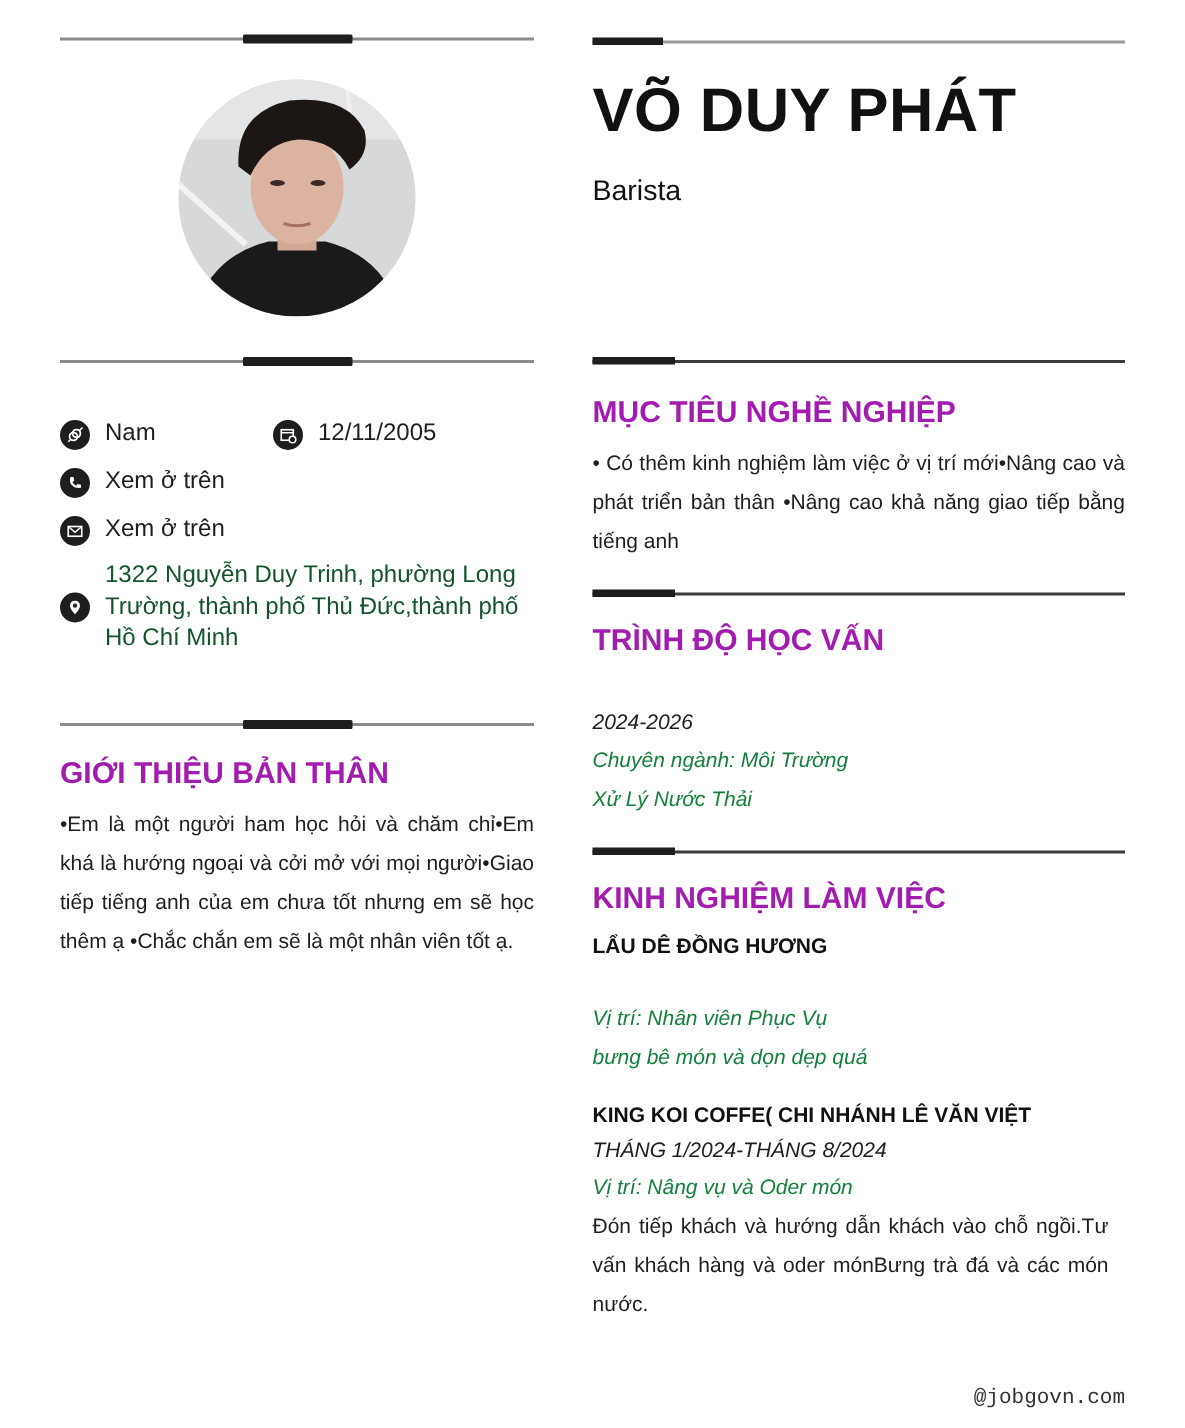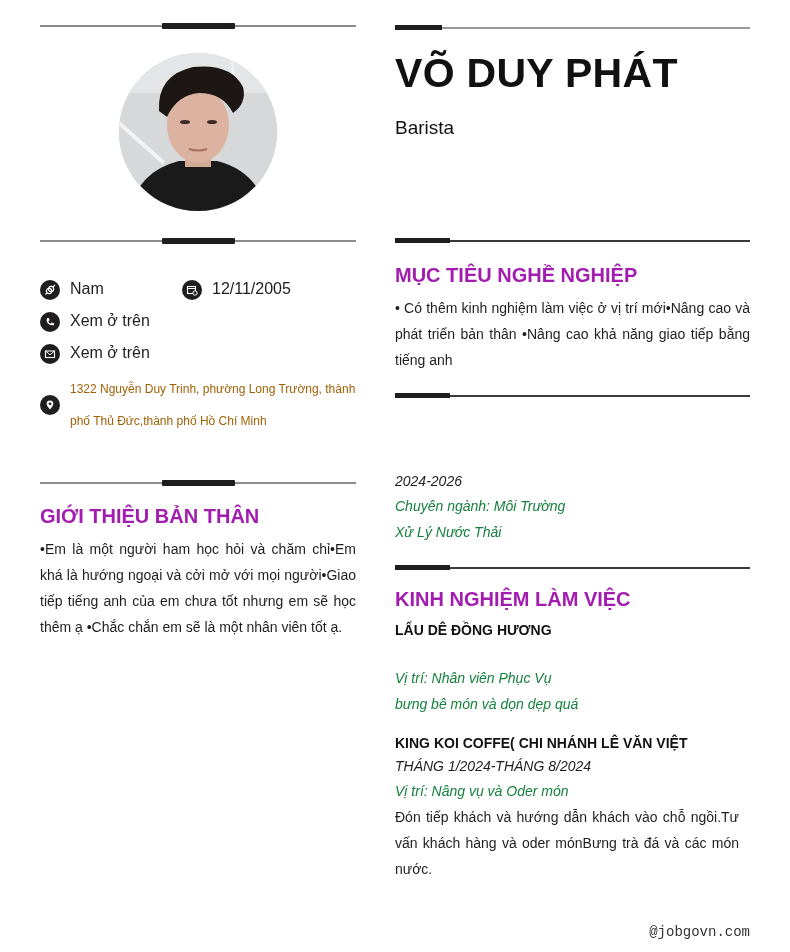--- a/index.html
+++ b/index.html
@@ -25,21 +25,21 @@
 
   
   .name { position: absolute; left: 395px; top: 50px; font-size: 41px; font-weight: 700; color: #111; letter-spacing: 0.3px; white-space: nowrap; }
   .job-title { position: absolute; left: 395px; top: 117px; font-size: 19px; font-weight: 500; color: #111; }
 
   
   .contact { position: absolute; display: flex; align-items: flex-start; font-size: 16px; color: #1f1d1e; }
   .icon-circle { width: 20px; height: 20px; border-radius: 50%; background: #1f1d1e; display: inline-flex; align-items: center; justify-content: center; margin-right: 10px; flex-shrink: 0; }
   .icon-circle svg { width: 12px; height: 12px; }
   .address { position: absolute; left: 40px; top: 373px; width: 316px; display: flex; align-items: center; }
-  .address .text { font-size: 12px; line-height: 32px; color: #a16207; }
+  .address .text { font-size: 16px; line-height: 21px; color: #14532d; }
 
   
   .h-section { position: absolute; font-size: 20px; font-weight: 700; color: #a21caf; white-space: nowrap; }
   .para { position: absolute; font-size: 14px; line-height: 26px; color: #1f1d1e; text-align: justify; }
 
   .sub-bold { position: absolute; font-size: 14px; font-weight: 700; color: #111; white-space: nowrap; }
   .sub-italic { position: absolute; font-size: 14px; font-style: italic; color: #1f1d1e; white-space: nowrap; }
   .line { position: absolute; font-size: 14px; color: #15803d; white-space: nowrap; font-style: italic; }
 
   .footer { position: absolute; right: 40px; top: 924px; font-family: "Liberation Mono", "DejaVu Sans Mono", monospace; font-size: 14px; color: #333; }
@@ -153,20 +153,21 @@
     <div class="thin"></div>
       <div class="thick"></div>
   </div>
   <div class="h-section" style="left:395px; top:264px;">MỤC TIÊU NGHỀ NGHIỆP</div>
   <div class="para" style="left:395px; top:295px; width:355px;">• Có thêm kinh nghiệm làm việc ở vị trí mới•Nâng cao và phát triển bản thân •Nâng cao khả năng giao tiếp bằng tiếng anh</div>
 
   <div class="divider-left" style="top:393px;">
     <div class="thin"></div>
       <div class="thick"></div>
   </div>
+  <div class="h-section" style="left:395px; top:416px;">TRÌNH ĐỘ HỌC VẤN</div>
   <div class="sub-italic" style="left:395px; top:473px;text-align:center;">2024-2026</div>
   <div class="line" style="left:395px; top:498px;">Chuyên ngành: Môi Trường</div>
   <div class="line" style="left:395px; top:524px;">Xử Lý Nước Thải</div>
 
   <div class="divider-left" style="top:565px;">
     <div class="thin"></div>
       <div class="thick"></div>
   </div>
   <div class="h-section" style="left:395px; top:588px;">KINH NGHIỆM LÀM VIỆC</div>
 

